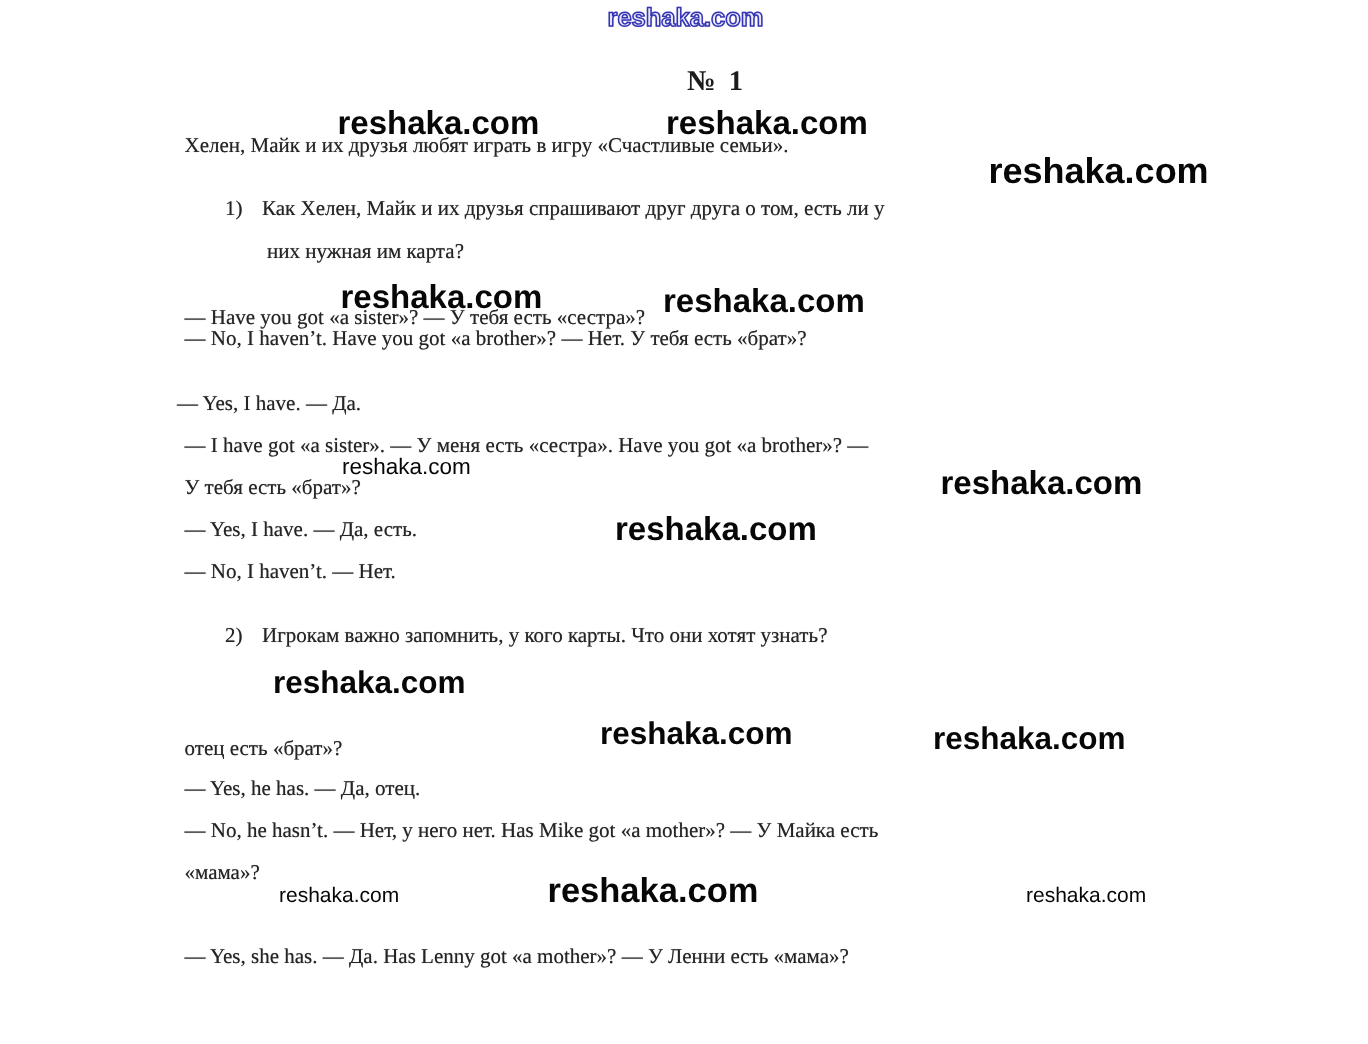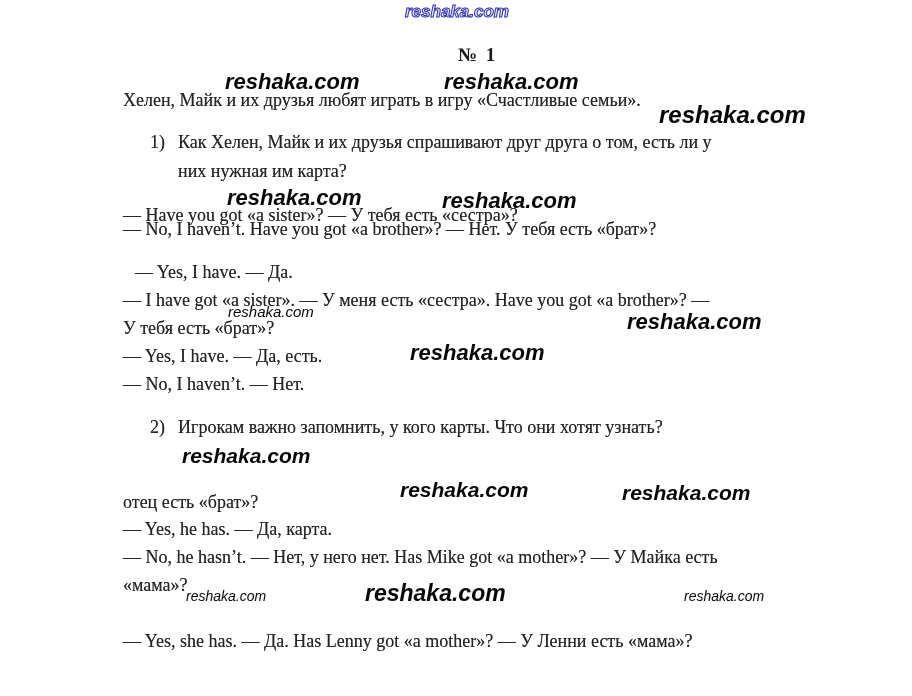--- a/index.html
+++ b/index.html
@@ -13,33 +13,32 @@
   .heading{
     position:absolute;
     left:458px;top:44px;
     font-size:19px;font-weight:bold;
     letter-spacing:2px;
     color:#1c1c1c;
     white-space:nowrap;
   }
   .line{
     position:absolute;
-    font-size:18px;
+    font-size:14px;
     color:#242424;
     white-space:nowrap;
     text-shadow:0 0 0.5px rgba(20,20,20,0.55);
   }
   .qnum{ margin-right:13px; }
   .wm{
     position:absolute;
     font-family:"Liberation Sans", sans-serif;
     color:#070707;
     white-space:nowrap;
     line-height:1;
-    font-style:italic;
   }
   .wm.b{ font-weight:bold; }
   .wm.blue{
     font-weight:bold;
     color:#e9e9f7;
     -webkit-text-stroke:1px #3434b4;
     text-shadow:0 0 1px #4a4ac0;
   }
 </style>
 </head>
@@ -49,30 +48,30 @@
 
   <div class="heading">№ 1</div>
 
   <div class="line" style="left:123px;top:90px">Хелен, Майк и их друзья любят играть в игру «Счастливые семьи».</div>
 
   <div class="line" style="left:150px;top:132px"><span class="qnum">1)</span><span>Как Хелен, Майк и их друзья спрашивают друг друга о том, есть ли у</span></div>
   <div class="line" style="left:178px;top:161px">них нужная им карта?</div>
 
   <div class="line" style="left:123px;top:205px">— Have you got «a sister»? — У тебя есть «сестра»?</div>
   <div class="line" style="left:123px;top:219px">— No, I haven’t. Have you got «a brother»? — Нет. У тебя есть «брат»?</div>
-  <div class="line" style="left:135px;top:262px">— Yes, I have. — Да.</div>
+  <div class="line" style="left:118px;top:262px">— Yes, I have. — Да.</div>
   <div class="line" style="left:123px;top:290px">— I have got «a sister». — У меня есть «сестра». Have you got «a brother»? —</div>
   <div class="line" style="left:123px;top:346px">— Yes, I have. — Да, есть.</div>
   <div class="line" style="left:123px;top:318px">У тебя есть «брат»?</div>
   <div class="line" style="left:123px;top:374px">— No, I haven’t. — Нет.</div>
 
   <div class="line" style="left:150px;top:417px"><span class="qnum">2)</span><span>Игрокам важно запомнить, у кого карты. Что они хотят узнать?</span></div>
 
   <div class="line" style="left:123px;top:492px">отец есть «брат»?</div>
-  <div class="line" style="left:123px;top:519px">— Yes, he has. — Да, карта.</div>
+  <div class="line" style="left:123px;top:519px">— Yes, he has. — Да, отец.</div>
   <div class="line" style="left:123px;top:547px">— No, he hasn’t. — Нет, у него нет. Has Mike got «a mother»? — У Майка есть</div>
   <div class="line" style="left:123px;top:575px">«мама»?</div>
   <div class="line" style="left:123px;top:631px">— Yes, she has. — Да. Has Lenny got «a mother»? — У Ленни есть «мама»?</div>
 
   <div class="wm blue" style="left:405px;top:3px;font-size:17px">reshaka.com</div>
 
   <div class="wm b" style="left:225px;top:71px;font-size:22px">reshaka.com</div>
   <div class="wm b" style="left:444px;top:71px;font-size:22px">reshaka.com</div>
   <div class="wm b" style="left:659px;top:103px;font-size:24px">reshaka.com</div>
 

